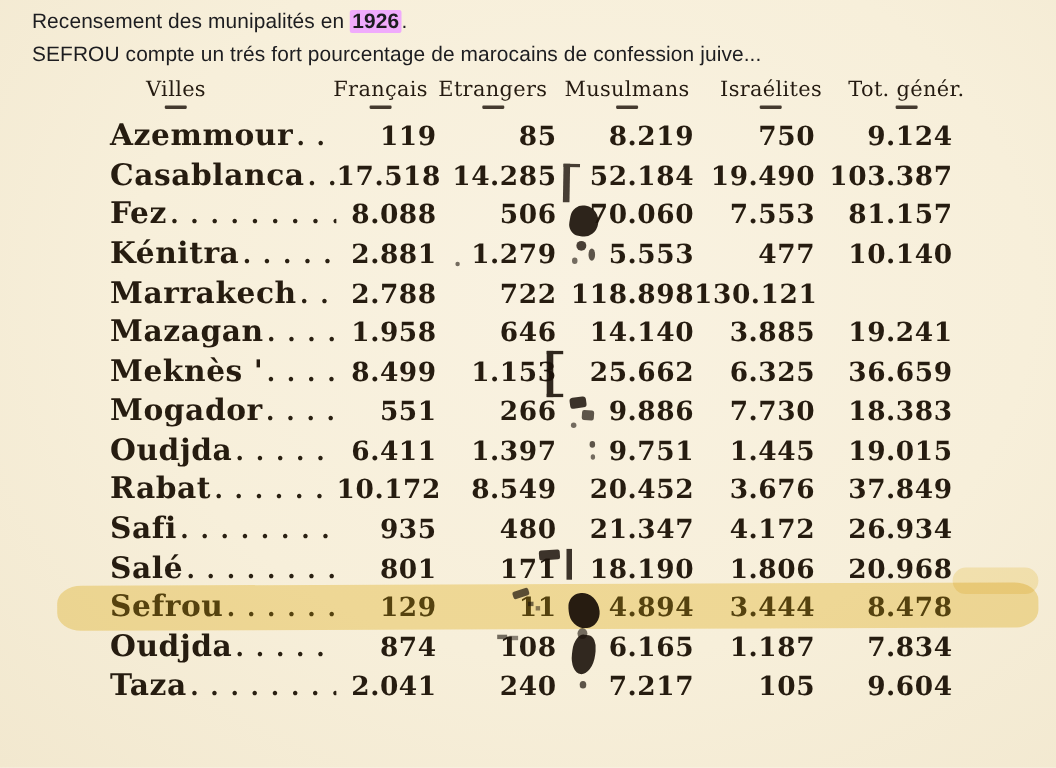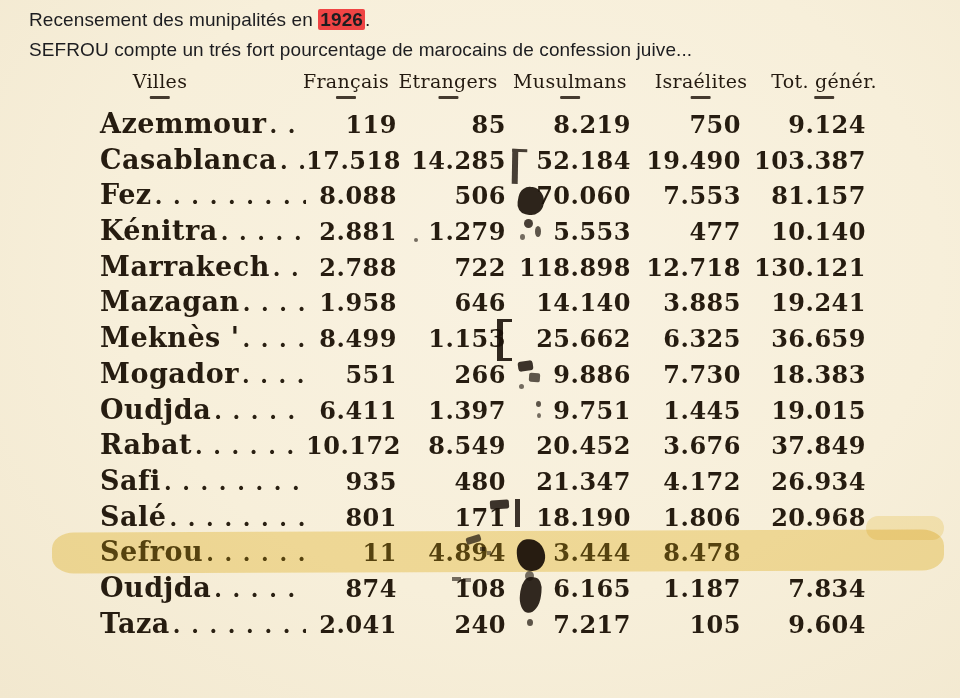--- a/index.html
+++ b/index.html
@@ -9,21 +9,21 @@
       radial-gradient(ellipse at 55% 38%, #f9f2e1 0%, #f7efda 55%, #f2e8cf 100%);
     font-family:"DejaVu Serif", serif;
   }
   
   .caption{
     position:absolute;left:29px;top:5px;width:900px;
     font-family:"Liberation Sans", sans-serif;
     font-size:19px;line-height:30px;color:#1d1d20;letter-spacing:.1px;
   }
   .caption .year{
-    font-weight:bold;background:#ef4444;padding:0 2px;border-radius:2px;
+    font-weight:bold;background:#f0abfc;padding:0 2px;border-radius:2px;
   }
   
   .hdr{position:absolute;top:70px;left:0;width:960px;height:40px;z-index:3;}
   .hcell{
     position:absolute;transform:translateX(-50%);
     font-weight:normal;font-size:19px;color:#241a10;
     text-align:center;white-space:nowrap;letter-spacing:.3px;
   }
   .hcell .dash{width:20px;height:3px;background:#241a10;margin:4px auto 0;border-radius:1px;opacity:.85;}
   
@@ -123,21 +123,20 @@
       <div class="td num">10.140</div>
     </div>
     <div class="tr">
       <div class="td name-cell">
         <span class="vn">Marrakech</span>
         <span class="leader">. . . . . . . . . . . . . . . . . . . . . . . . . . . .</span>
       </div>
       <div class="td num">2.788</div>
       <div class="td num">722</div>
       <div class="td num">118.898</div>
-      <div class="td num">12.718</div>
       <div class="td num">130.121</div>
     </div>
     <div class="tr">
       <div class="td name-cell">
         <span class="vn">Mazagan</span>
         <span class="leader">. . . . . . . . . . . . . . . . . . . . . . . . . . . .</span>
       </div>
       <div class="td num">1.958</div>
       <div class="td num">646</div>
       <div class="td num">14.140</div>
@@ -208,20 +207,21 @@
       <div class="td num">171</div>
       <div class="td num">18.190</div>
       <div class="td num">1.806</div>
       <div class="td num">20.968</div>
     </div>
     <div class="tr hl">
       <div class="td name-cell">
         <span class="vn">Sefrou</span>
         <span class="leader">. . . . . . . . . . . . . . . . . . . . . . . . . . . .</span>
       </div>
+      <div class="td num">129</div>
       <div class="td num">11</div>
       <div class="td num">4.894</div>
       <div class="td num">3.444</div>
       <div class="td num">8.478</div>
     </div>
     <div class="tr">
       <div class="td name-cell">
         <span class="vn">Oudjda</span>
         <span class="leader">. . . . . . . . . . . . . . . . . . . . . . . . . . . .</span>
       </div>

